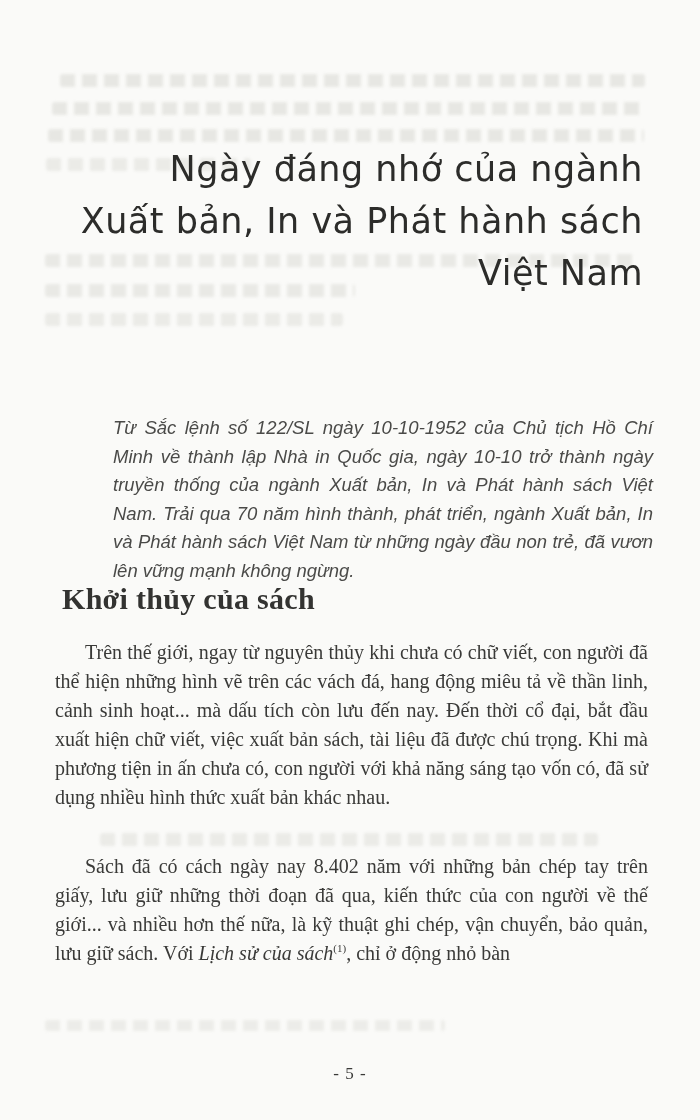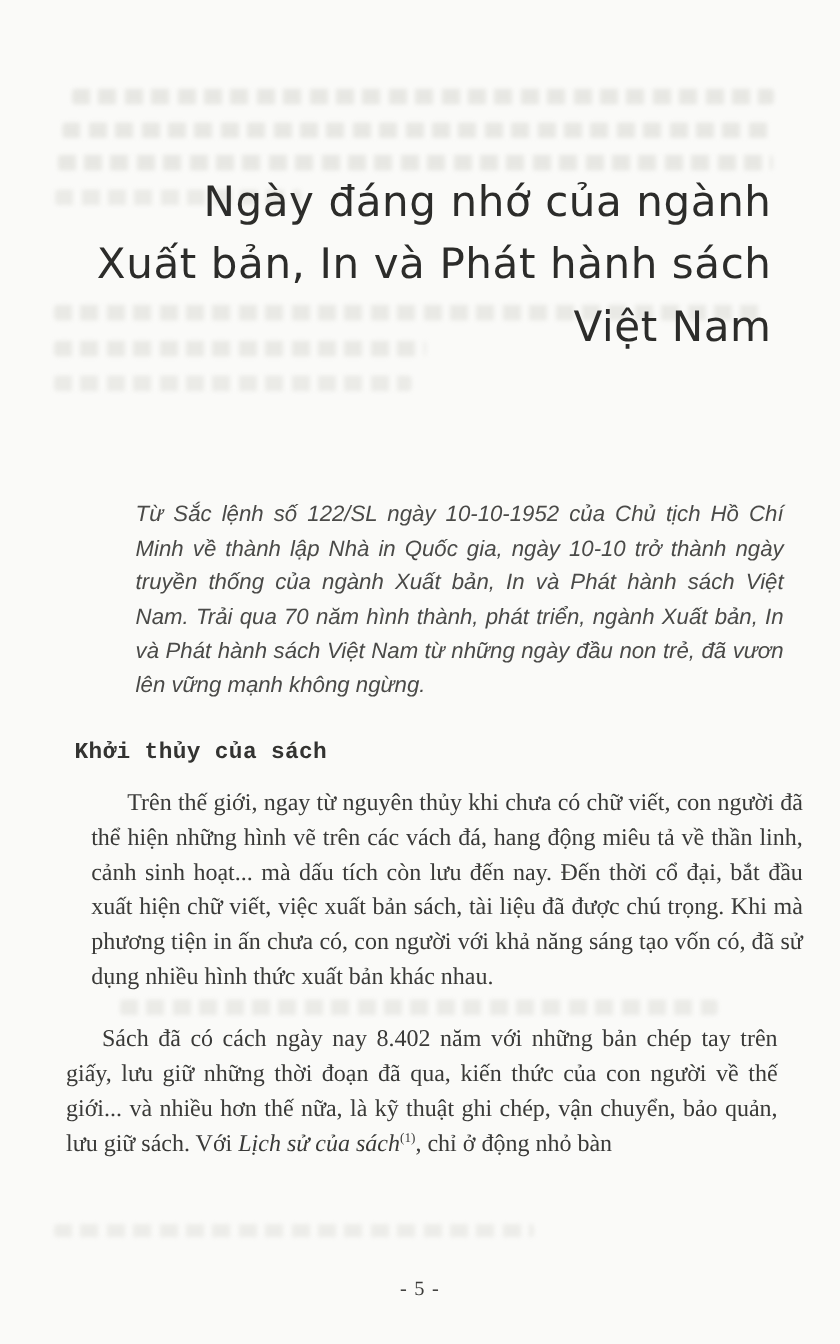--- a/index.html
+++ b/index.html
@@ -59,37 +59,37 @@
     font-family:"Liberation Sans", sans-serif;
     font-style:italic;
     font-size:18.5px;
     line-height:28.5px;
     text-align:justify;
     color:var(--ink_soft);
     margin-left:28px;
   }
   .section-heading{
     position:absolute;
-    top:616px; left:62px;
-    font-family:Liberation Mono, monospace;
+    top:582px; left:62px;
+    font-family:Liberation Serif, serif;
     font-weight:bold;
-    font-size:19px;
+    font-size:30px;
     letter-spacing:.3px;
     color:#333331;
   }
   .body-para{
     position:absolute;
     left:55px; width:593px;
     font-size:20px;
     line-height:29px;
     text-align:justify;
     text-indent:30px;
     color:var(--ink);
   }
-  .para-1{top:655px;margin-left:21px;}
+  .para-1{top:638px;}
   .para-2{top:852px;}
   .italic-title{font-style:italic;}
   sup.fn-marker{
     font-size:11px;
     line-height:0;
     vertical-align:super;
   }
   .footnote{
     position:absolute;
     top:988px; left:58px; width:588px;

